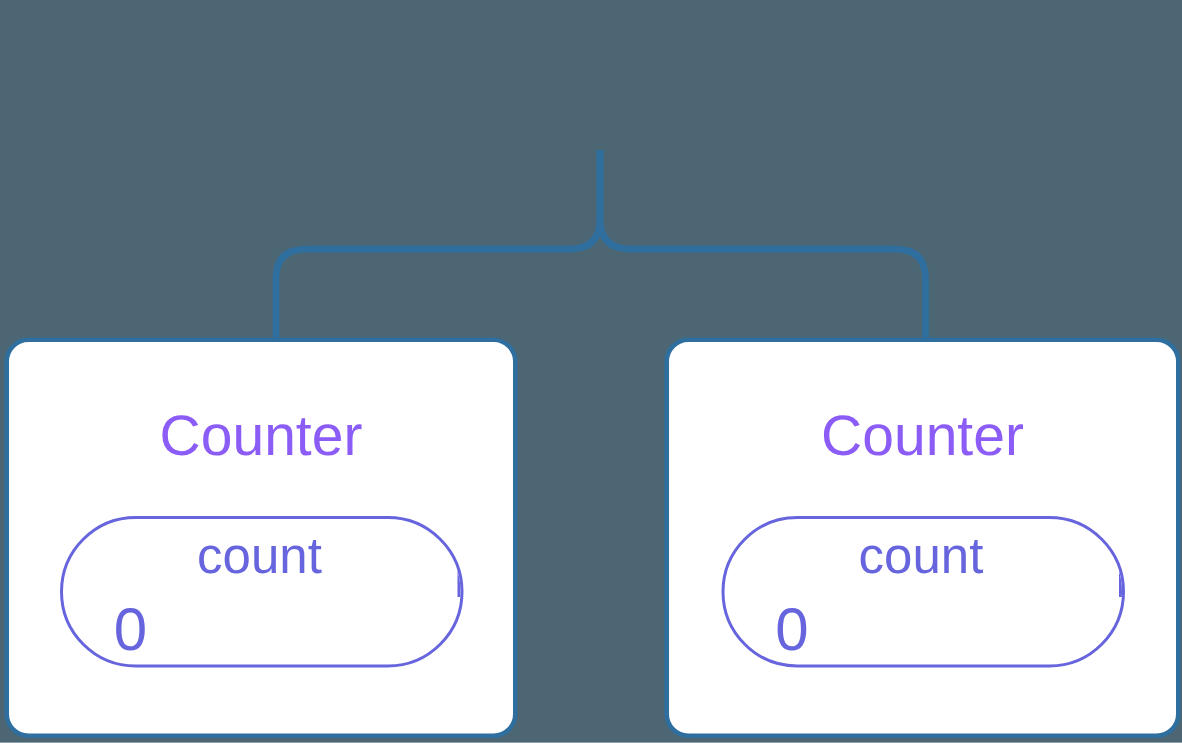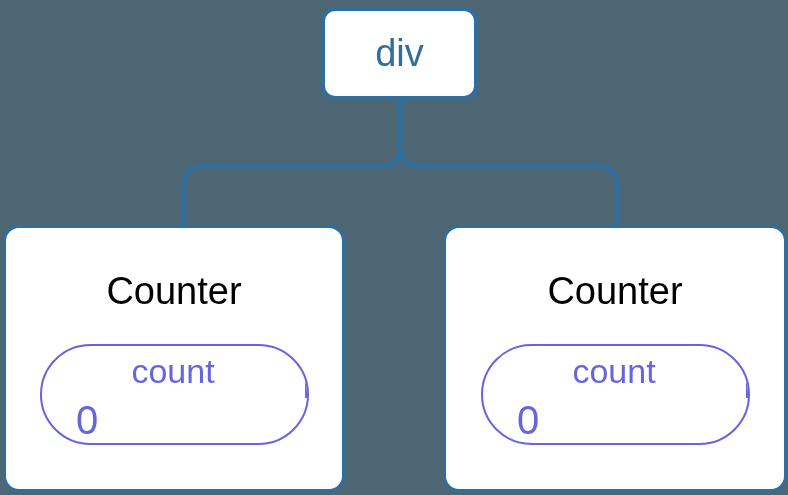--- a/index.html
+++ b/index.html
@@ -47,21 +47,21 @@
     border-radius: 16px;
   }
   .card.left  { left: 3px;  width: 342px; }
   .card.right { left: 443px; width: 344px; }
   .card-title {
     margin-top: 42px;
     text-align: center;
     font-size: 38px;
     font-weight: 500;
     line-height: 1.15;
-    color: #000000;
+    color: #8b5cf6;
   }
   .state-pill {
     margin: 30px auto 0;
     width: 269px;
     height: 101px;
     box-sizing: border-box;
     border: 2px solid #6765DD;
     border-radius: 50.5px;
     display: flex;
     align-items: stretch;
@@ -90,23 +90,20 @@
 </head>
 <body>
 
 <div class="stage">
 
   <svg class="connector" width="788" height="495" viewBox="0 0 788 495">
     <path d="M400 100 V146 Q400 166 380 166 H204 Q184 166 184 186 V225" fill="none" stroke="#2F6F9F" stroke-width="4.5"></path>
     <path d="M400 100 V146 Q400 166 420 166 H597 Q617 166 617 186 V225" fill="none" stroke="#2F6F9F" stroke-width="4.5"></path>
   </svg>
 
-  <div class="node-root">
-    <span>div</span>
-  </div>
 
   <div class="card left">
     <div class="card-title">Counter</div>
     <div class="state-pill">
       <div class="state-key">count</div>
       <div class="state-value">0</div>
     </div>
   </div>
 
   <div class="card right">

